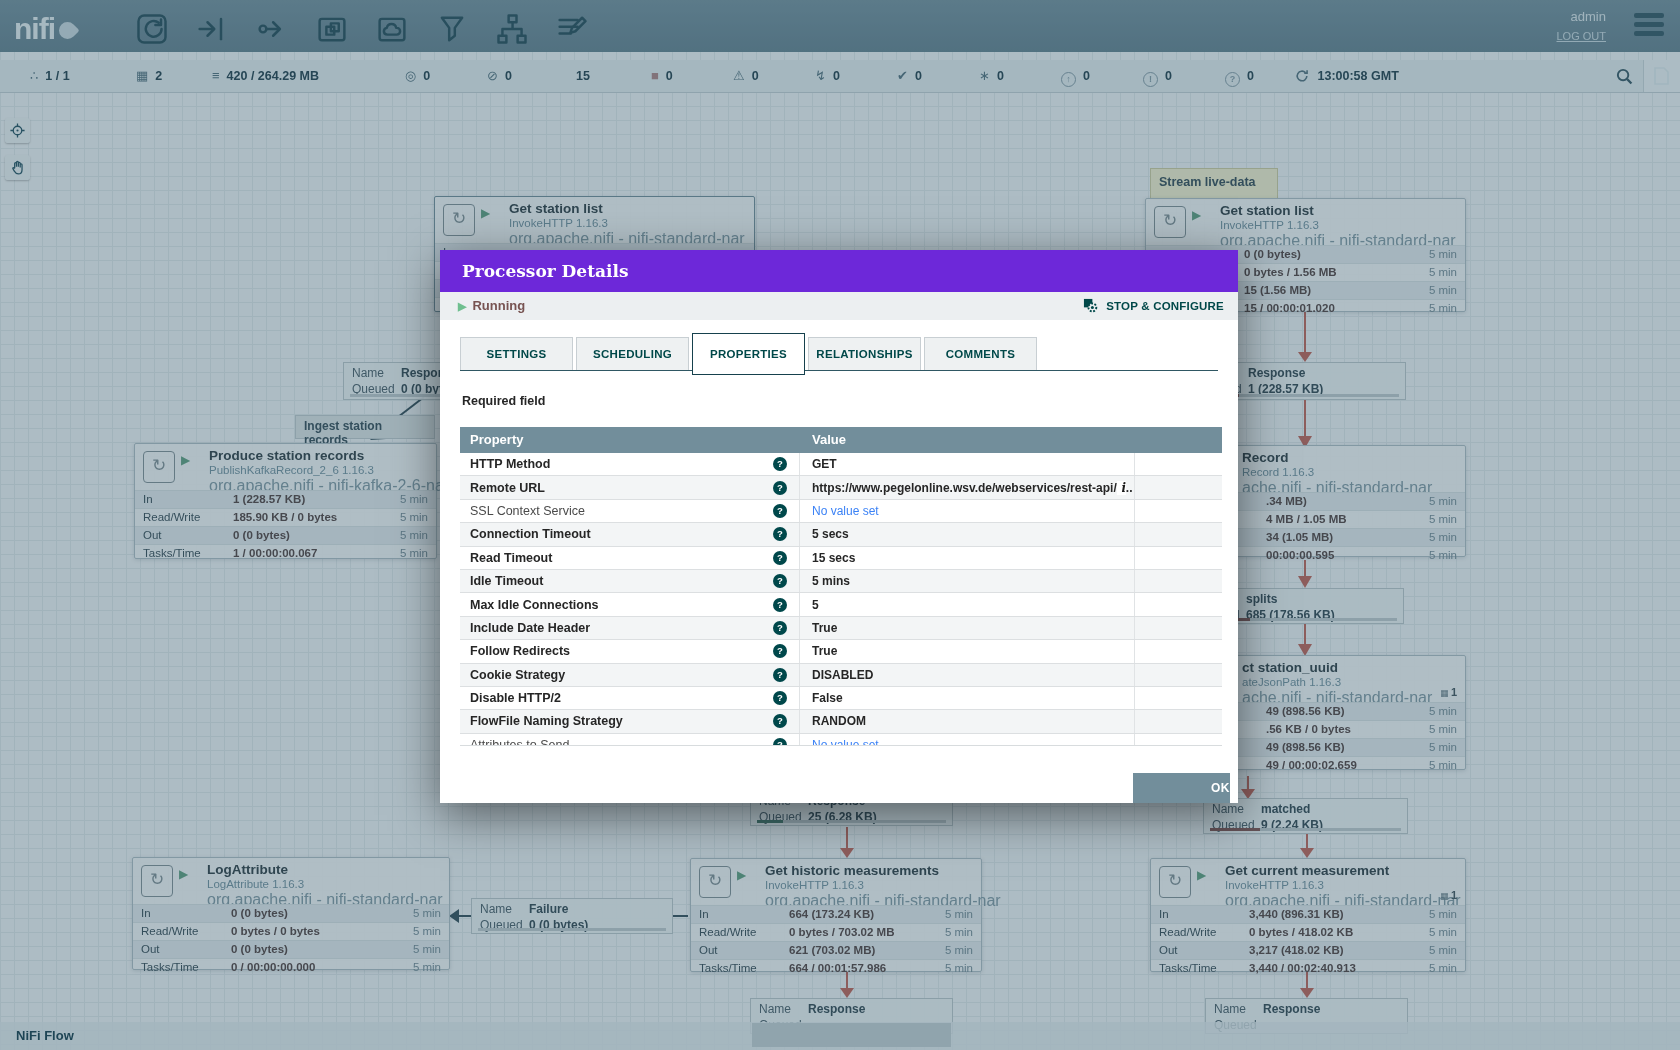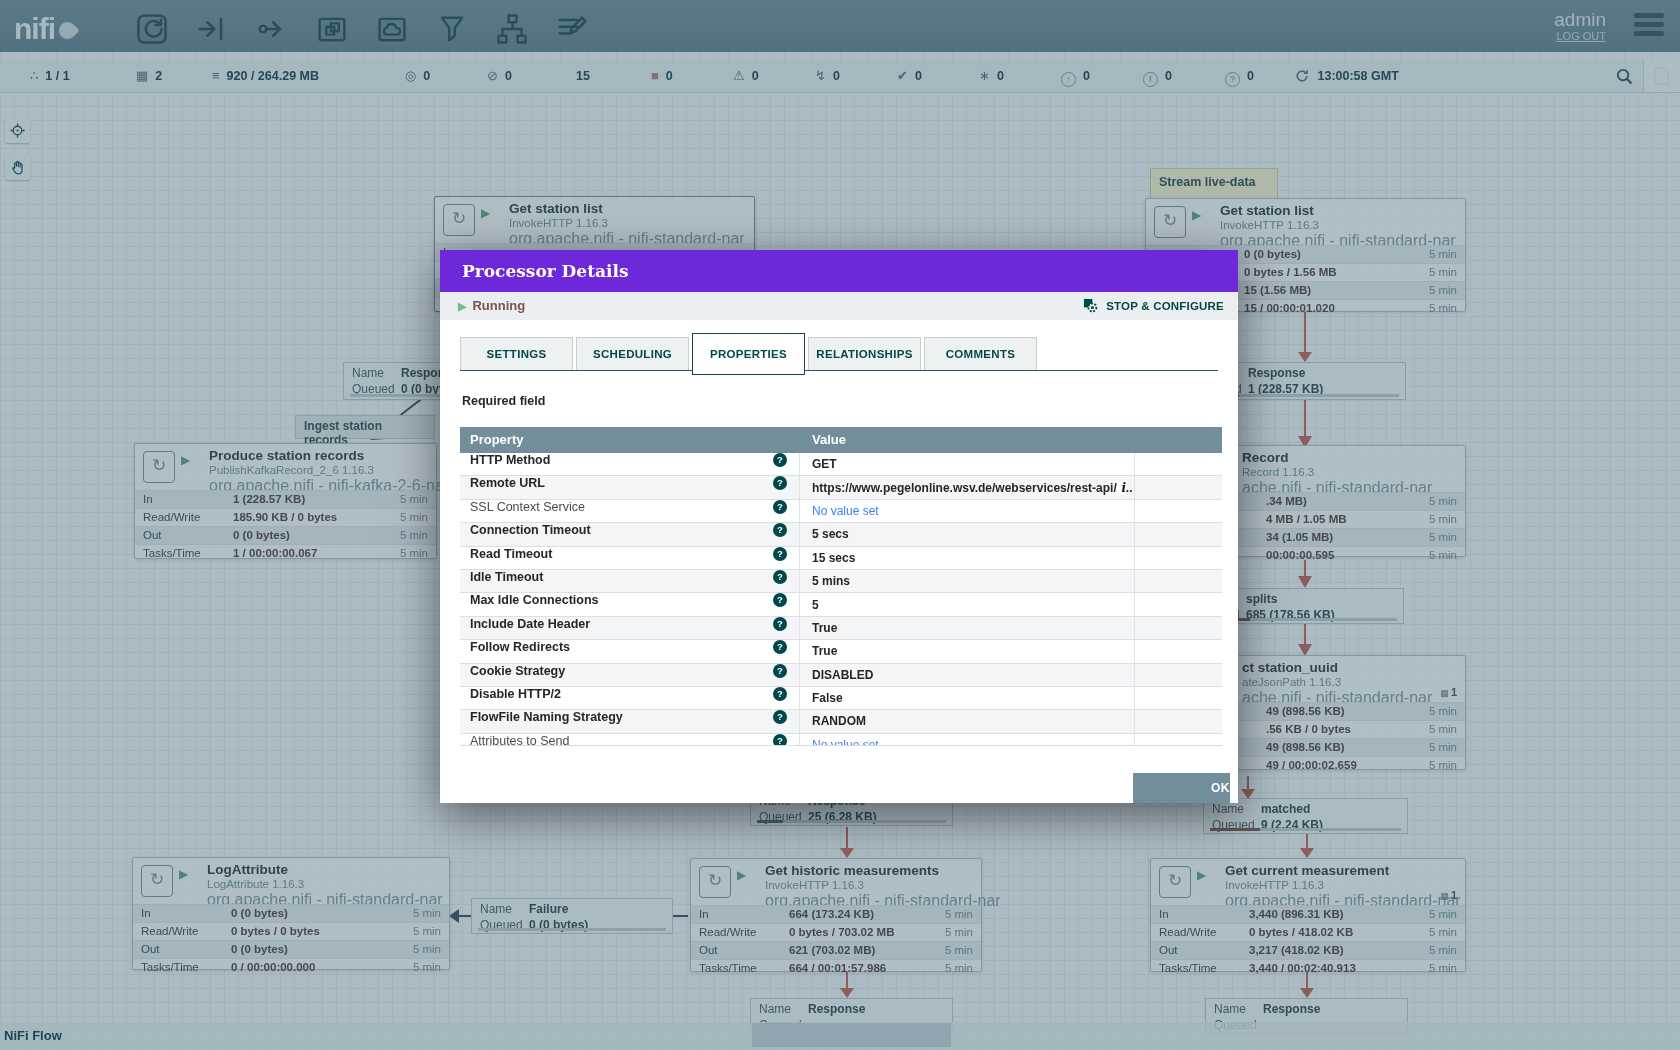--- a/index.html
+++ b/index.html
@@ -36,39 +36,39 @@
   .lbl-yellow{background:#fdf8d6;border:1px solid #d9d4a8;}
   .lbl-gray{background:#e7ebec;border:1px solid #c9d1d4;padding:3px 8px;}
   
   .topbar{position:absolute;top:0;left:0;right:0;height:52px;z-index:3;background:linear-gradient(#7e98a4,#6e8996);}
   .logo{position:absolute;left:14px;top:10px;font-size:30px;font-weight:bold;letter-spacing:-1px;line-height:38px;}
   .logo .l1{color:#f2f7f9;}
   .drop{display:inline-block;width:17px;height:17px;background:#d4e1e7;border-radius:50% 2px 50% 50%;transform:rotate(45deg);margin-left:4px;}
   .tools{position:absolute;left:134px;top:11px;display:flex;gap:24px;}
   .tbi{width:36px;height:36px;opacity:.78;}
   .tbi svg{width:36px;height:36px;stroke:#1c4450;fill:none;stroke-width:2.2;stroke-linecap:round;stroke-linejoin:round;}
-  .user{position:absolute;right:74px;top:9px;font-size:19px;color:#e6eef1;text-align:right;}
+  .user{position:absolute;right:74px;top:9px;font-size:13px;color:#e6eef1;text-align:right;}
   .logout{position:absolute;right:74px;top:30px;font-size:11px;color:#d3e0e6;text-decoration:underline;text-align:right;}
   .burger{position:absolute;right:16px;top:13px;width:30px;}
   .burger div{height:5px;background:#3d5f6b;border-radius:2px;margin-bottom:4px;}
   
   .statusbar{position:absolute;top:60px;left:0;right:0;height:32px;z-index:3;background:#eef4f6;border-bottom:1px solid #ccd6da;font-size:12.5px;}
   .stat{position:absolute;top:0;height:32px;line-height:32px;white-space:nowrap;color:#2c4854;font-weight:bold;}
   .stat .ic{font-weight:normal;margin-right:7px;color:#5c7884;font-size:13px;}
   .ic.green{color:#4f9372;}
   .ic.red{color:#b98c8c;}
   .circ{display:inline-block;width:13px;height:13px;border:1.5px solid #8fa3ad;border-radius:50%;line-height:13px;text-align:center;font-size:9px;color:#8fa3ad;vertical-align:-2px;margin-right:7px;}
   .sq-btn{position:absolute;right:0;top:0;width:36px;height:32px;background:#f9fcfd;border-left:1px solid #d5dde0;}
   .sq-btn svg{margin:7px 0 0 9px;}
   .search-ic{position:absolute;right:46px;top:7px;}
   
   .palbtn{position:absolute;left:5px;width:25px;height:25px;background:rgba(246,250,251,.92);border-radius:3px;box-shadow:0 1px 2px rgba(0,0,0,.25);z-index:2;text-align:center;}
   .palbtn svg{width:17px;height:17px;margin-top:4px;stroke:#2f5a68;fill:none;stroke-width:1.8;}
   
-  .bottombar{position:absolute;bottom:0;left:0;right:0;height:28px;background:rgba(236,242,244,.82);z-index:4;line-height:28px;padding-left:4px;font-size:13px;font-weight:bold;color:#1f4653;}
+  .bottombar{position:absolute;bottom:0;left:0;right:0;height:28px;background:rgba(236,242,244,.82);z-index:4;line-height:28px;padding-left:16px;font-size:13px;font-weight:bold;color:#1f4653;}
   .darkstrip{position:absolute;left:752px;top:1023px;width:199px;height:24px;background:#4a5f66;z-index:3;}
   
   .overlay{position:absolute;inset:0;background:rgba(30,70,90,.35);z-index:5;}
   .modal{position:absolute;left:440px;top:250px;width:798px;height:553px;background:#fff;z-index:6;box-shadow:0 12px 44px rgba(0,0,0,.5);}
   .mhead{height:42px;background:#6d28d9;color:#fff;font-family:"DejaVu Serif",serif;font-weight:bold;font-size:17px;line-height:42px;padding-left:22px;}
   .mstatus{height:28px;background:#eceff1;position:relative;}
   .mrun{position:absolute;left:18px;top:0;line-height:28px;font-size:13px;font-weight:bold;color:#775351;}
   .mrun .ic{color:#6fbf8f;font-size:11px;margin-right:6px;}
   .maction{position:absolute;right:14px;top:0;line-height:28px;font-size:11.5px;font-weight:bold;color:#004849;letter-spacing:.2px;}
   .gear{vertical-align:-3px;margin-right:5px;}
@@ -76,21 +76,21 @@
   .tab{width:113px;height:33px;background:#eef1f2;border:1px solid #c8cfd3;border-bottom:none;display:flex;align-items:center;justify-content:center;font-size:11.5px;font-weight:bold;color:#004849;letter-spacing:.3px;box-sizing:border-box;}
   .tab.active{height:42px;margin-bottom:-5px;background:#fff;border:1px solid #16414d;z-index:2;}
   .req{position:absolute;left:22px;top:144px;font-size:12.5px;font-weight:bold;color:#262626;}
   .ptable{position:absolute;left:20px;top:177px;width:762px;}
   .thead{height:26px;background:#728e9b;color:#fff;display:flex;font-size:13px;font-weight:bold;line-height:26px;}
   .thc1{width:340px;padding-left:10px;box-sizing:border-box;}
   .thc2{width:335px;padding-left:12px;box-sizing:border-box;}
   .tbody{height:292px;overflow:hidden;border-bottom:1px solid #d8dcde;}
   .trow{display:flex;height:23.4px;border-bottom:1px solid #dcdfe1;font-size:12.5px;align-items:center;box-sizing:border-box;}
   .trow.even{background:#f3f5f6;}
-  .tc1{width:340px;position:relative;padding-left:10px;box-sizing:border-box;border-right:1px solid #e0e3e5;height:100%;display:flex;align-items:flex-start;font-weight:bold;color:#262626;}
+  .tc1{width:340px;position:relative;padding-left:10px;box-sizing:border-box;border-right:1px solid #e0e3e5;height:100%;display:flex;align-items:center;font-weight:bold;color:#262626;}
   .tc1.opt{font-weight:normal;color:#4a4a4a;}
   .help{position:absolute;right:12px;width:14px;height:14px;border-radius:50%;background:#00484b;color:#fff;font-size:9.5px;font-weight:bold;text-align:center;line-height:14px;}
   .tc2{width:335px;position:relative;padding-left:12px;box-sizing:border-box;border-right:1px solid #e0e3e5;height:100%;display:flex;align-items:center;font-weight:bold;color:#262626;font-size:12px;white-space:nowrap;overflow:hidden;}
   .tc2.empty{font-weight:normal;color:#3b82f6;}
   .tc3{flex:1;height:100%;}
   .info-i{position:absolute;right:8px;font-family:"DejaVu Serif",serif;font-weight:bold;font-style:italic;color:#1a1a1a;background:#fff;padding-left:4px;}
   .okbtn{position:absolute;right:8px;bottom:0;width:97px;height:30px;background:#728e9b;color:#fff;font-size:12px;font-weight:bold;text-align:right;line-height:30px;letter-spacing:.5px;}
 </style>
 </head>
 <body>
@@ -525,21 +525,21 @@
     <div class="burger">
         <div></div>
         <div></div>
         <div></div>
       </div>
   </div>
 
   <div class="statusbar">
     <span class="stat" style="left:30px;"><span class="ic">∴</span><span>1 / 1</span></span>
     <span class="stat" style="left:136px;"><span class="ic">▦</span><span>2</span></span>
-    <span class="stat" style="left:212px;"><span class="ic">≡</span><span>920 / 264.29 MB</span></span>
+    <span class="stat" style="left:212px;"><span class="ic">≡</span><span>420 / 264.29 MB</span></span>
     <span class="stat" style="left:405px;"><span class="ic">◎</span><span>0</span></span>
     <span class="stat" style="left:487px;"><span class="ic">⊘</span><span>0</span></span>
     <span class="stat" style="left:569px;"><span class="ic green"></span><span>15</span></span>
     <span class="stat" style="left:651px;"><span class="ic red">■</span><span>0</span></span>
     <span class="stat" style="left:733px;"><span class="ic">⚠</span><span>0</span></span>
     <span class="stat" style="left:815px;"><span class="ic">↯</span><span>0</span></span>
     <span class="stat" style="left:897px;"><span class="ic">✔</span><span>0</span></span>
     <span class="stat" style="left:979px;"><span class="ic">∗</span><span>0</span></span>
     <span class="stat" style="left:1061px;"><span class="circ">↑</span><span>0</span></span>
     <span class="stat" style="left:1143px;"><span class="circ">!</span><span>0</span></span>

